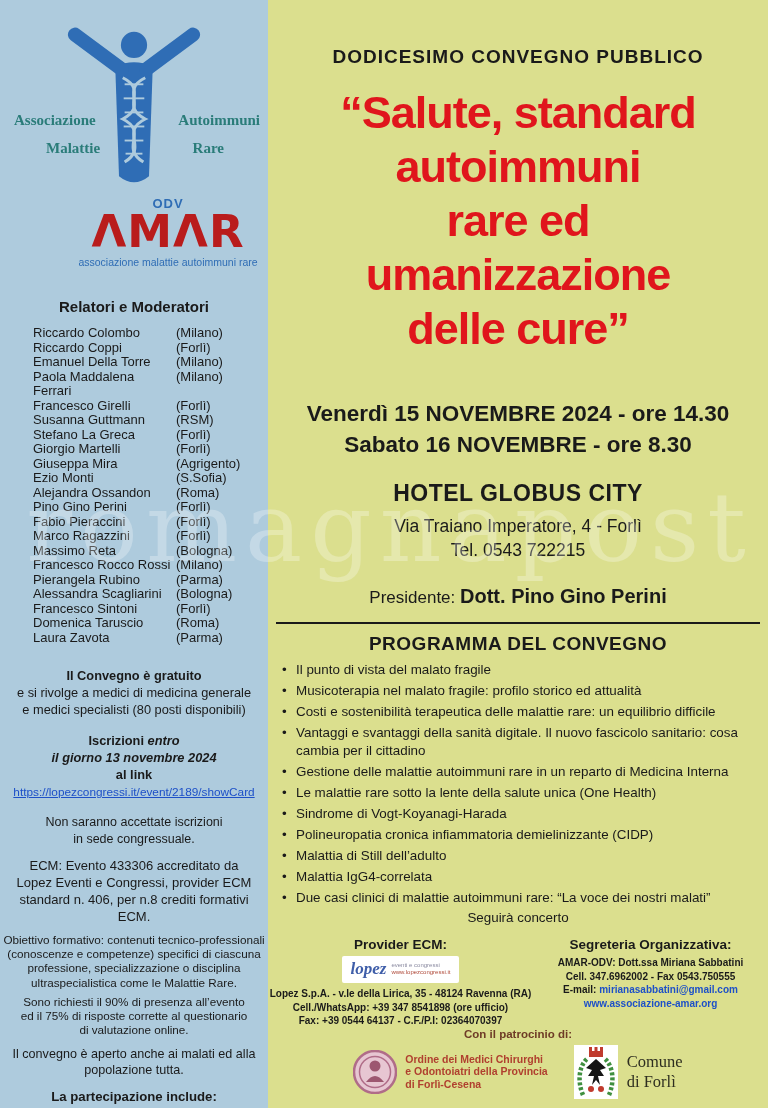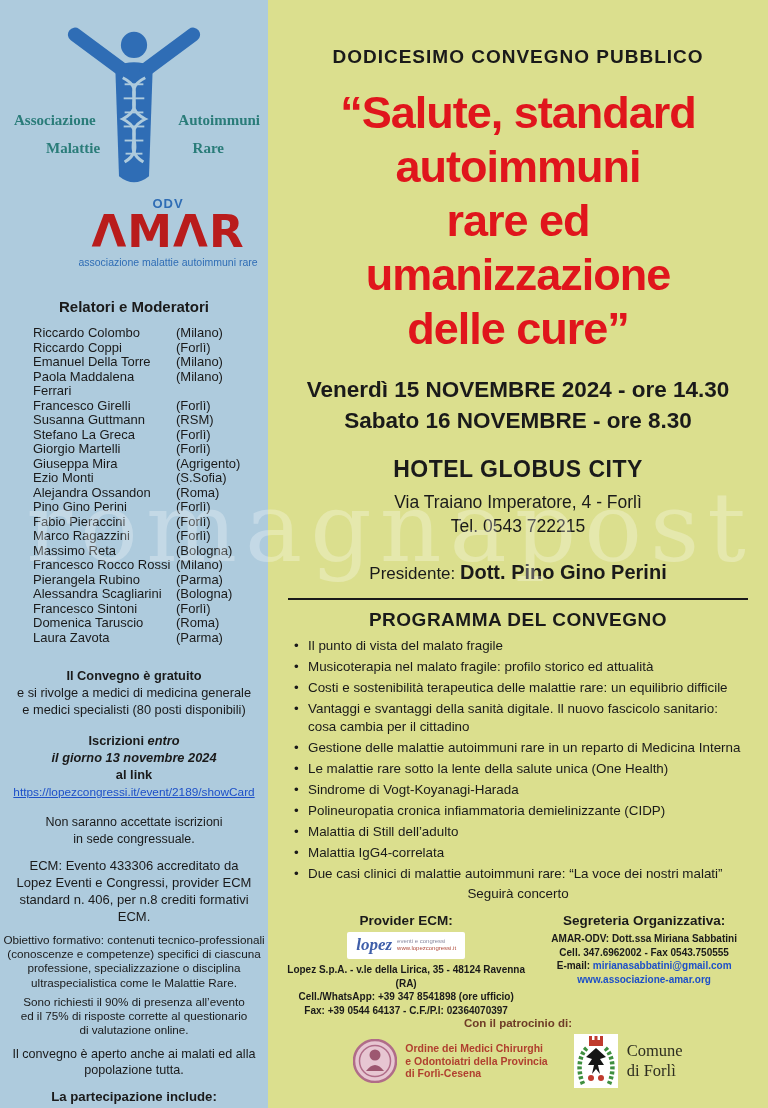--- a/index.html
+++ b/index.html
@@ -44,24 +44,24 @@
   .iscrizioni { margin-top:14px; }
   .reg-link { display:block; margin-top:1px; font-size:11.8px; color:#1d50c8; text-decoration:underline; cursor:pointer; }
   .no-onsite { margin-top:13px; font-size:12.5px; line-height:16.5px; }
   .ecm-blk { margin-top:10px; font-size:13px; line-height:17px; padding:0 12px; text-align:center; }
   .small-par { margin-top:8px; font-size:11.7px; line-height:14.2px; }
   .req-par { margin-top:5px; }
   .aperto { margin-top:9px; font-size:12.6px; line-height:16px; }
   .partecipazione { margin-top:10px; font-size:13.2px; line-height:17.5px; font-weight:bold; }
 
   
-  .col-right { flex:1; height:1108px; background:#dbdf8e; text-align:center; overflow:hidden; padding:0 12px; }
+  .col-right { flex:1; height:1108px; background:#dbdf8e; text-align:center; overflow:hidden; padding:0 0; }
   .kicker { margin-top:46px; font-size:19px; font-weight:bold; letter-spacing:1px; }
   .big-title { margin-top:18px; font-size:45px; line-height:54px; font-weight:bold; color:#e0151c; letter-spacing:-1px; }
-  .dates { margin-top:18px; font-size:22.5px; line-height:31px; font-weight:bold; }
+  .dates { margin-top:42px; font-size:22.5px; line-height:31px; font-weight:bold; }
   .venue-name { margin-top:20px; font-size:23px; font-weight:bold; letter-spacing:0.5px; }
   .venue-addr { margin-top:7px; font-size:17.5px; line-height:24px; }
   .venue-tel { margin-top:2px; font-size:17.5px; }
   .president { margin-top:24px; font-size:17px; }
   .president .name { font-size:20px; font-weight:bold; }
   .divider { border:none; border-top:2px solid #1a1a1a; margin:14px 8px 0; }
   .prog-title { margin-top:9px; font-size:19px; font-weight:bold; letter-spacing:0.5px; }
   .prog-list { margin:6px 10px 0 14px; text-align:left; list-style:none; }
   .prog-list li { position:relative; padding-left:14px; font-size:13.4px; line-height:18px; margin-bottom:3px; }
   .prog-list li::before { content:"•"; position:absolute; left:0; top:0; }

